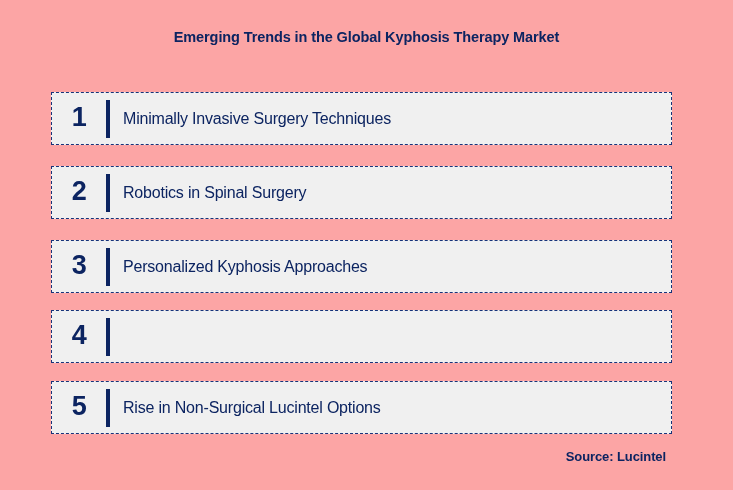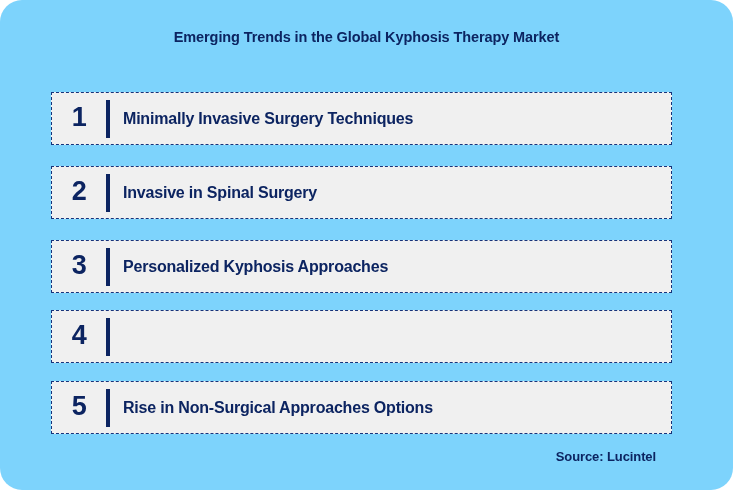--- a/index.html
+++ b/index.html
@@ -13,22 +13,21 @@
     height: 490px;
     position: relative;
     overflow: hidden;
     font-family: "Liberation Sans", sans-serif;
     color: #0c2461;
   }
 
   .page {
     position: absolute;
     inset: 0;
-    background: #7dd3fc;
-    border-radius: 22px;
+    background: #fca5a5;
   }
 
   
   .chart-title {
     position: absolute;
     left: 0;
     right: 0;
     top: 29px;
     text-align: center;
     font-size: 14.5px;
@@ -80,31 +79,31 @@
     flex: 0 0 auto;
     width: 4px;
     height: 38px;
     background: #0c2461;
     margin-right: 13px;
   }
 
   .trend-label {
     flex: 1 1 auto;
     font-size: 16px;
-    font-weight: bold;
+    font-weight: normal;
     color: #0c2461;
     letter-spacing: -0.2px;
     line-height: 1.1;
     white-space: nowrap;
   }
 
   
   .source-note {
     position: absolute;
-    right: 77px;
+    right: 67px;
     top: 449px;
     font-size: 13px;
     font-weight: bold;
     color: #0c2461;
     letter-spacing: -0.1px;
     white-space: nowrap;
   }
 </style>
 </head>
 <body>
@@ -117,37 +116,37 @@
 
     <div class="trend-row r1">
       <div class="trend-number">1</div>
       <div class="trend-divider"></div>
       <div class="trend-label">Minimally Invasive Surgery Techniques</div>
     </div>
 
     <div class="trend-row r2">
       <div class="trend-number">2</div>
       <div class="trend-divider"></div>
-      <div class="trend-label">Invasive in Spinal Surgery</div>
+      <div class="trend-label">Robotics in Spinal Surgery</div>
     </div>
 
     <div class="trend-row r3">
       <div class="trend-number">3</div>
       <div class="trend-divider"></div>
       <div class="trend-label">Personalized Kyphosis Approaches</div>
     </div>
 
     <div class="trend-row r4">
       <div class="trend-number">4</div>
       <div class="trend-divider"></div>
     </div>
 
     <div class="trend-row r5">
       <div class="trend-number">5</div>
       <div class="trend-divider"></div>
-      <div class="trend-label">Rise in Non-Surgical Approaches Options</div>
+      <div class="trend-label">Rise in Non-Surgical Lucintel Options</div>
     </div>
 
   </div>
 
   <div class="source-note">Source: Lucintel</div>
 
 </div>
 
 </body></html>

